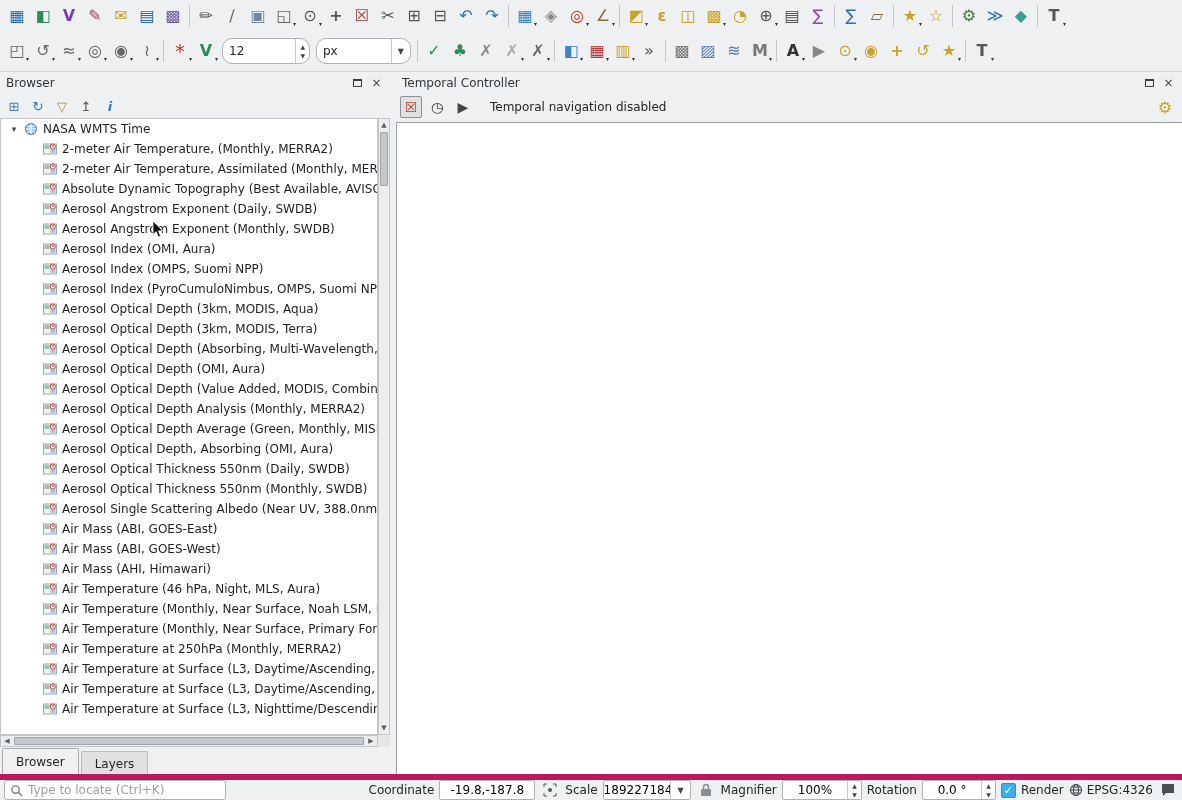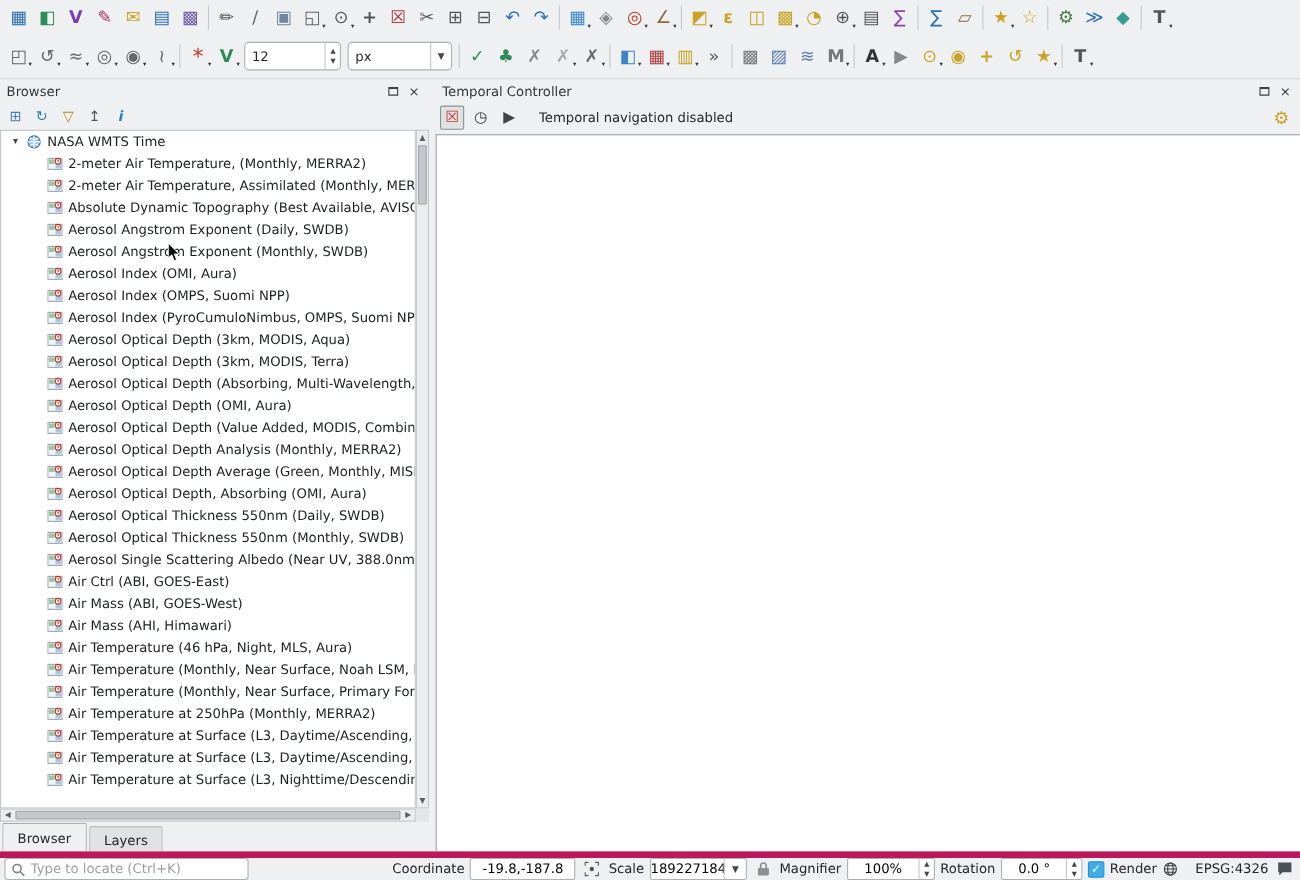--- a/index.html
+++ b/index.html
@@ -9,21 +9,21 @@
 
   
   .tb-area{position:absolute;top:0;left:0;width:100%;height:72px;background:#eff0f1;border-bottom:1px solid #d4d6d8}
   .tb-row{display:flex;align-items:center;padding:2px 4px;height:32px}
   #tb-row2{height:38px}
   .tb-group{display:contents}
   .tb-btn{position:relative;width:26px;height:26px;border:1px solid transparent;background:transparent;display:flex;align-items:center;justify-content:center;flex:0 0 auto;border-radius:2px}
   .tb-glyph{font-size:16px;line-height:1}
   .tb-caret{position:absolute;right:0;bottom:1px;font-size:6px;color:#333}
   .tb-sep{flex:0 0 1px;height:22px;background:#c6c8ca;margin:0 3px}
-  .spinbox,.combobox{display:flex;align-items:center;background:#fff;border:1px solid #aeb1b5;border-radius:4px;height:26px;margin:0 3px;flex:0 0 auto}
+  .spinbox,.combobox{display:flex;align-items:center;background:#fff;border:1px solid #aeb1b5;border-radius:10px;height:26px;margin:0 3px;flex:0 0 auto}
   .spinbox{width:88px}
   .combobox{width:95px}
   .fld-value{flex:1;padding:0 6px;font-size:12px;color:#232629;background:transparent;border:none;min-width:0;font-family:inherit}
   .steppers{display:flex;flex-direction:column;border-left:1px solid #c6c8ca;height:100%;justify-content:center}
   .step{font-size:6px;line-height:7px;padding:1px 4px;color:#444}
   .cb-caret{padding:0 6px;font-size:8px;color:#444;border-left:1px solid #c6c8ca;height:100%;display:flex;align-items:center}
 
   
   .panel-title{height:22px;display:flex;align-items:center;padding:0 6px;gap:4px;color:#31363b}
   .pt-btns{margin-left:auto;display:flex;gap:4px;align-items:center}
@@ -73,21 +73,21 @@
   .sb-spacer{flex:1 1 0;min-width:0}
   .sb-label{color:#232629;flex:0 0 auto}
   .sb-field{height:20px;background:#fff;border:1px solid #aeb1b5;border-radius:2px;display:flex;align-items:center;flex:0 0 auto}
   .sb-field input{border:none;outline:none;width:100%;text-align:center;font-size:12px;font-family:inherit;background:transparent;min-width:0}
   #coordinate-field{width:96px}
   #scale-field{width:88px}
   #magnifier-field{width:80px}
   #rotation-field{width:74px}
   .sb-icon-btn{width:20px;height:20px;display:flex;align-items:center;justify-content:center;border:none;background:transparent;flex:0 0 auto}
   .checkbox{width:15px;height:15px;background:#3daee9;border:1px solid #2a91c8;border-radius:2px;color:#fff;font-size:11px;display:flex;align-items:center;justify-content:center;flex:0 0 auto}
-  .crs{display:flex;align-items:center;gap:16px;border:none;background:transparent;font-size:12px;color:#232629;flex:0 0 auto}
+  .crs{display:flex;align-items:center;gap:4px;border:none;background:transparent;font-size:12px;color:#232629;flex:0 0 auto}
 
   #mouse-cursor{position:absolute;left:152px;top:220px;z-index:50}
 </style>
 </head>
 <body>
 
 <div class="tb-area">
   <div class="tb-row" id="tb-row1">
     <div class="tb-group">
       
@@ -822,21 +822,21 @@
         <div class="tree-row" title="Air Mass (ABI, GOES-East)">
           <span class="layer-ic">
             <svg width="14" height="14" viewBox="0 0 14 14">
               <rect x="0.5" y="2" width="13" height="10" fill="#eef3f8" stroke="#9aa7b5"></rect>
               <rect x="1.5" y="3" width="5" height="4" fill="#9fc49f"></rect>
               <rect x="7.5" y="7" width="5" height="4" fill="#a9c6e2"></rect>
               <circle cx="9.8" cy="4.6" r="2.6" fill="#ffffff" stroke="#c0392b"></circle>
               <path d="M9.8 3.2v1.4h1.1" stroke="#c0392b" fill="none"></path>
             </svg>
           </span>
-          <span class="tree-label">Air Ctrl (ABI, GOES-East)</span>
+          <span class="tree-label">Air Mass (ABI, GOES-East)</span>
         </div>
 
         <div class="tree-row" title="Air Mass (ABI, GOES-West)">
           <span class="layer-ic">
             <svg width="14" height="14" viewBox="0 0 14 14">
               <rect x="0.5" y="2" width="13" height="10" fill="#eef3f8" stroke="#9aa7b5"></rect>
               <rect x="1.5" y="3" width="5" height="4" fill="#9fc49f"></rect>
               <rect x="7.5" y="7" width="5" height="4" fill="#a9c6e2"></rect>
               <circle cx="9.8" cy="4.6" r="2.6" fill="#ffffff" stroke="#c0392b"></circle>
               <path d="M9.8 3.2v1.4h1.1" stroke="#c0392b" fill="none"></path>

